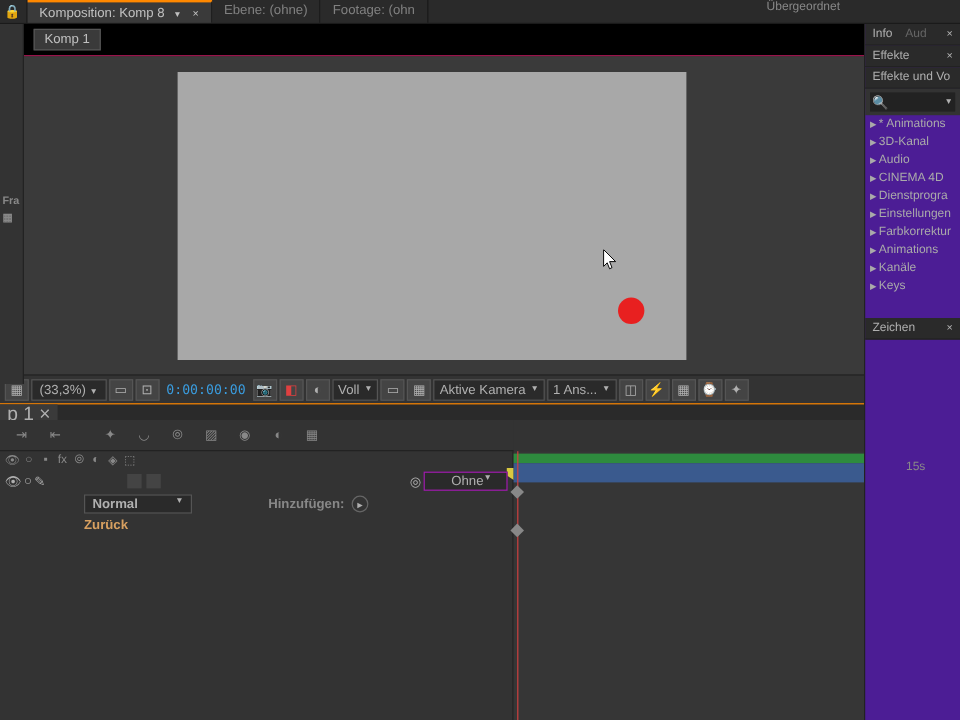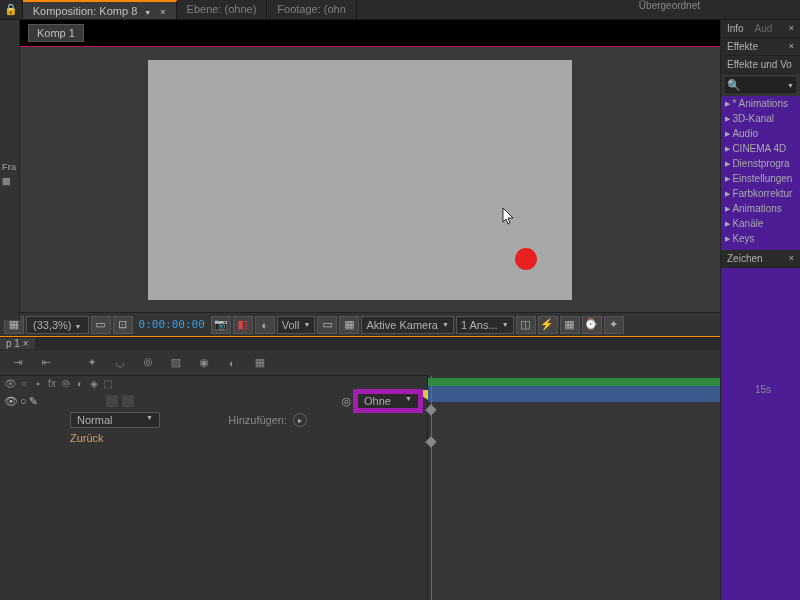--- a/index.html
+++ b/index.html
@@ -19,21 +19,21 @@
 .red-dot { position:absolute; width:22px; height:22px; background:#e82020; border-radius:50%; top:188px; left:367px; }
 .cursor { position:absolute; top:148px; left:354px; }
 .cursor svg { width:14px; height:18px; }
 .viewer-toolbar { height:24px; background:#333; border-top:1px solid #222; display:flex; align-items:center; padding:0 4px; gap:2px; }
 .tb-btn { width:20px; height:18px; background:#444; border:1px solid #555; display:inline-flex; align-items:center; justify-content:center; cursor:pointer; }
 .tb-pct { background:#2a2a2a; padding:2px 6px; border:1px solid #555; }
 .tb-time { color:#3a9de0; padding:0 4px; font-family:monospace; }
 .tb-select { background:#2a2a2a; border:1px solid #555; padding:2px 4px; display:inline-flex; align-items:center; gap:4px; }
 .tb-select .arr { font-size:7px; }
 .divider-tab { height:14px; background:#2a2a2a; border-top:1px solid #ff8800; }
-.divider-tab .small-tab { display:inline-block; padding:0 6px; background:#3a3a3a; font-size:10px; }
+.divider-tab .small-tab { display:inline-block; padding:0 6px; background:#3a3a3a; font-size:16px; }
 .timeline-area { height:250px; background:#333; display:flex; flex-direction:column; }
 .tl-tools { height:26px; background:#333; display:flex; align-items:center; padding:0 200px 0 8px; gap:8px; border-bottom:1px solid #222; position:relative; }
 .tl-tool { width:20px; height:20px; display:inline-flex; align-items:center; justify-content:center; color:#888; }
 .tl-ruler-area { position:absolute; left:428px; right:0; top:0; height:26px; background:#333; }
 .tl-ruler { position:relative; height:26px;margin-top:32px; }
 .ruler-tick { position:absolute; top:2px; color:#888; font-size:10px; }
 .playhead { position:absolute; left:0; top:8px; }
 .playhead-head { width:12px; height:10px; background:#d8c840; clip-path:polygon(0 0,100% 0,100% 60%,50% 100%,0 60%); margin-left:-6px; }
 .tl-body { display:flex; flex:1; }
 .tl-left { width:428px; background:#333; border-right:1px solid #222; }
@@ -42,26 +42,26 @@
 .track-green { background:#2e8b3e; height:8px; }
 .track-blue { background:#3a5a8e; height:16px; margin-top:0; }
 .playhead-line { position:absolute; left:3px; top:0; bottom:0; width:1px; background:#d04040; }
 .kf { position:absolute; width:8px; height:8px; background:#888; transform:rotate(45deg); left:-1px; }
 .layer-header { display:flex; padding:2px 4px; gap:4px; font-size:10px; color:#888; }
 .layer-header .icons { display:flex; gap:2px; }
 .layer-header .icons span { width:12px; text-align:center; }
 .parent-label { position:absolute; right:100px; top:0; color:#888; }
 .layer-row { display:flex; align-items:center; padding:2px 4px; gap:4px; position:relative; height:18px; }
 .parent-dd { position:absolute; right:4px; display:flex; align-items:center; gap:2px; }
-.parent-dd .dd { background:#2a2a2a; border:5px solid #a21caf; padding:1px 6px; width:70px; display:flex; justify-content:space-between; }
-.mode-row { padding:2px 70px; display:flex; align-items:center; gap:4px; position:relative; }
+.parent-dd .dd { background:#2a2a2a; border:1px solid #a21caf; padding:1px 22px; width:70px; display:flex; justify-content:space-between; }
+.mode-row { padding:2px 70px; display:flex; align-items:center; gap:4px; position:relative;font-weight:bold; }
 .mode-dd { background:#2a2a2a; border:1px solid #555; padding:1px 6px; width:90px; display:flex; justify-content:space-between; }
 .add-label { position:absolute; right:140px; color:#888; }
 .add-btn { position:absolute; right:120px; width:14px; height:14px; border:1px solid #666; border-radius:50%; display:flex; align-items:center; justify-content:center; font-size:8px; }
-.key-row { padding:2px 70px; color:#d8a060; }
+.key-row { padding:2px 70px; color:#d8a060;font-weight:bold; }
 .right-panel .ptab { padding:3px 6px; background:#2a2a2a; border-bottom:1px solid #222; font-size:10px; }
 .right-panel .ptab .close { float:right; font-size:9px; }
 .effects-search { padding:3px 4px; background:#333; }
 .effects-search .sbox { background:#222; width:100%; height:16px; display:flex; align-items:center; padding:0 2px; }
 .eff-item { padding:2px 4px; display:flex; align-items:center; gap:2px; font-size:10px; color:#aaa; white-space:nowrap; overflow:hidden; }
 .eff-item .tri { font-size:7px; }
 .left-sliver { position:absolute; left:0; top:20px; width:20px; height:300px; background:#333; border-right:1px solid #222; }
 .left-sliver .lbl { font-size:9px; padding:2px; color:#888;font-weight:bold; }
 </style>
 </head>
@@ -255,15 +255,15 @@
         <span>Animations</span>
       </div>
     <div class="eff-item">
         <span class="tri">▶</span>
         <span>Kanäle</span>
       </div>
     <div class="eff-item">
         <span class="tri">▶</span>
         <span>Keys</span>
       </div>
-    <div class="ptab" style="margin-top:4px"><span>Zeichen</span><span class="close">×</span></div>
+    <div class="ptab" style="margin-top:19px"><span>Zeichen</span><span class="close">×</span></div>
   </div>
 </div>
 
 </body></html>

